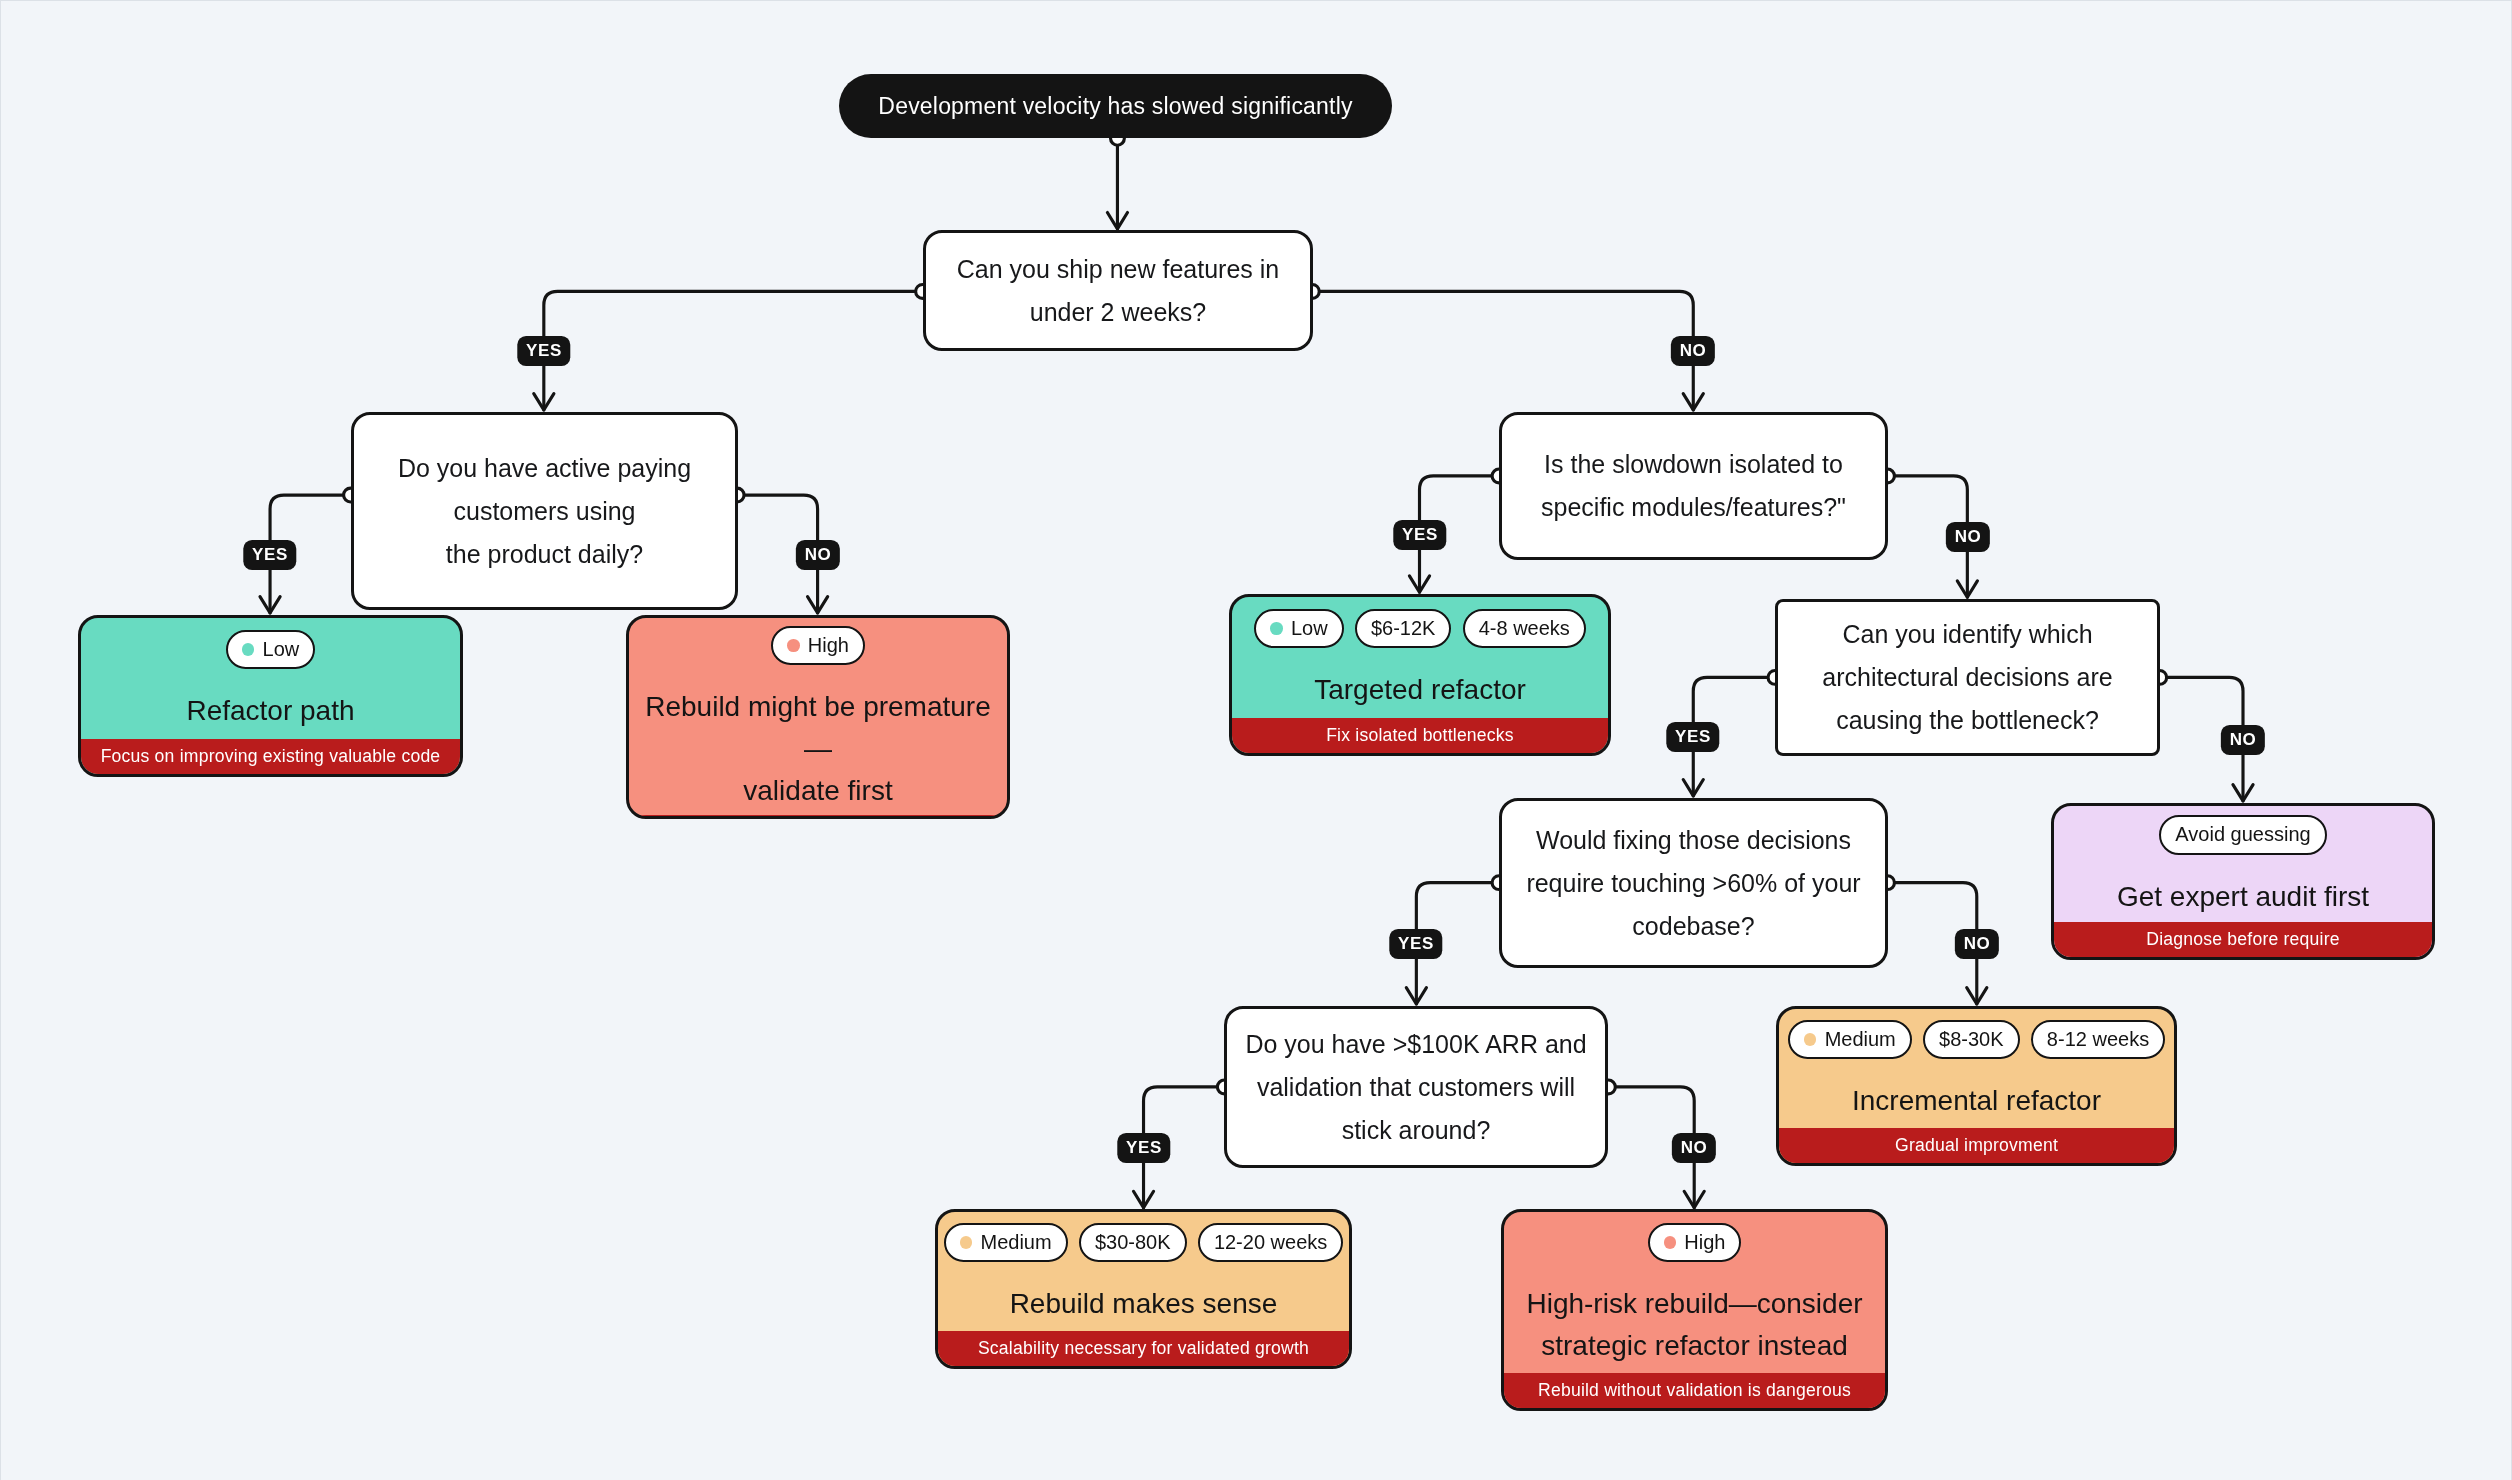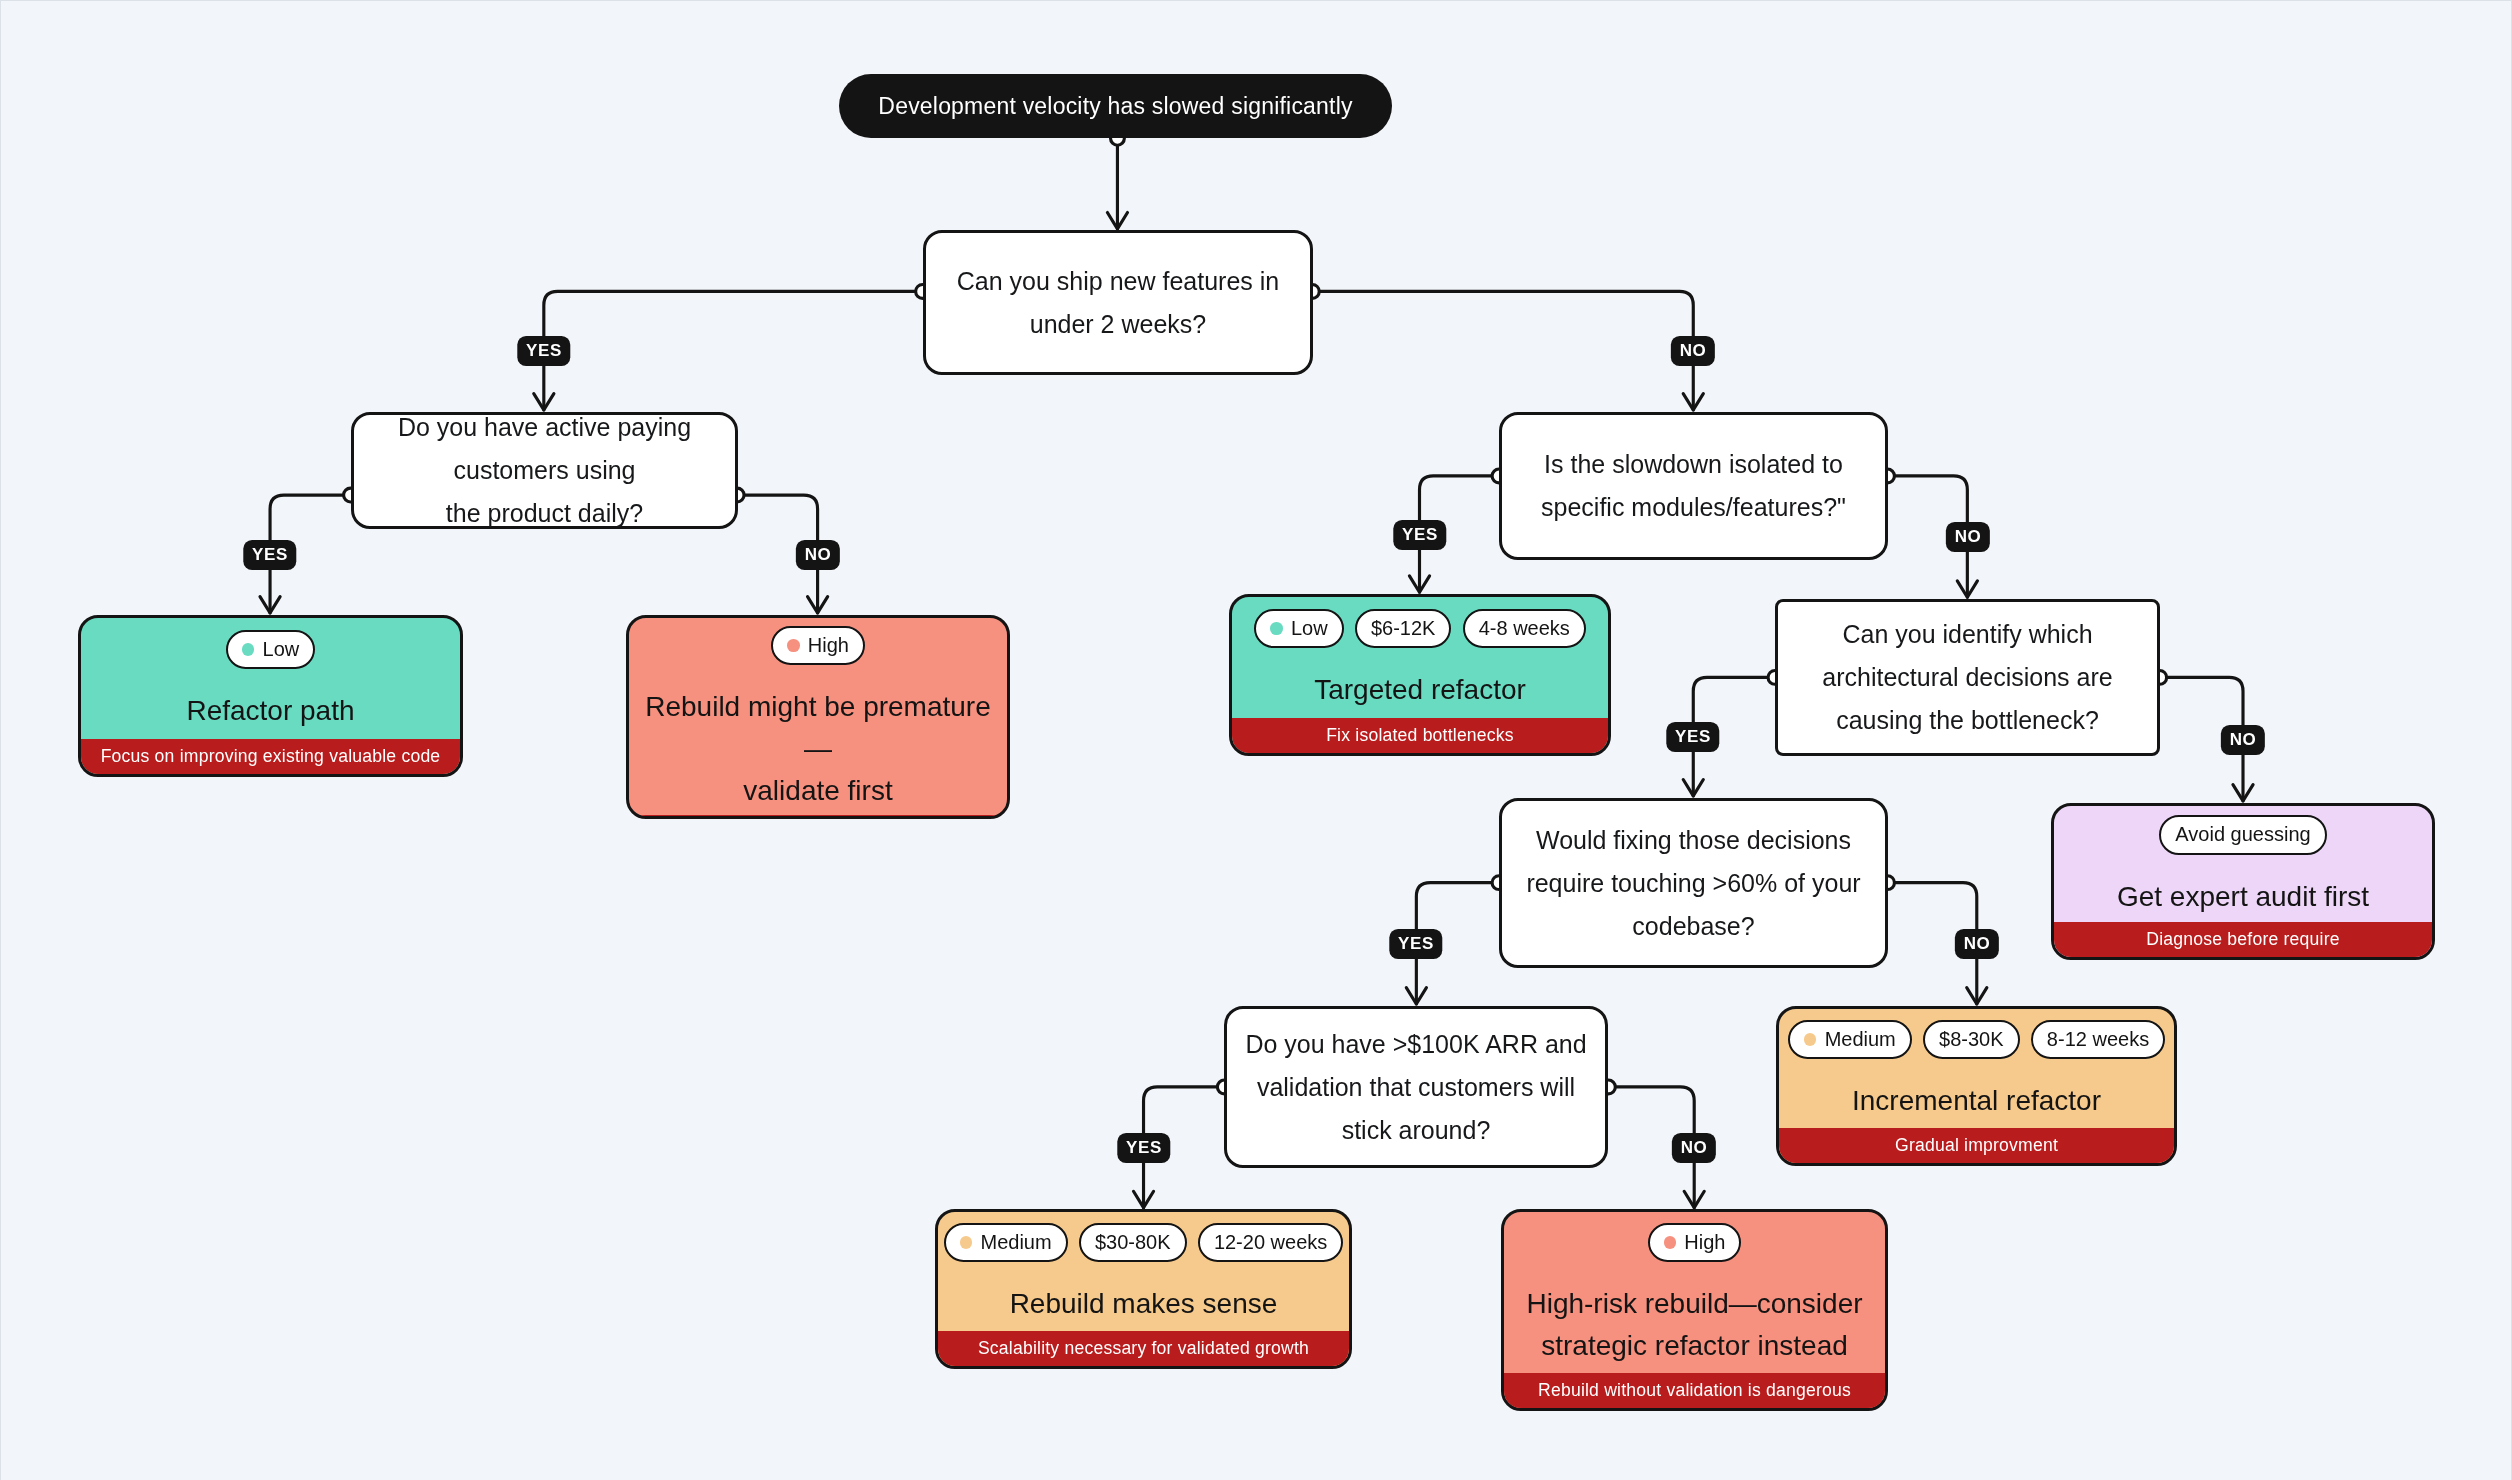--- a/index.html
+++ b/index.html
@@ -89,25 +89,25 @@
       <circle cx="2383" cy="1402" r="11" class="edge-dot"></circle>
       <circle cx="3001" cy="1402" r="11" class="edge-dot"></circle>
       <circle cx="1946" cy="1727" r="11" class="edge-dot"></circle>
       <circle cx="2557" cy="1727" r="11" class="edge-dot"></circle>
     </svg>
 
   <div class="node pill-node" style="left: 838px; top: 73px; width: 553px; height: 64px;">
     <span>Development velocity has slowed significantly</span>
   </div>
 
-  <div class="node q-node" style="left: 922px; top: 229px; width: 390px; height: 145px;">
+  <div class="node q-node" style="left: 922px; top: 229px; width: 390px; height: 121px;">
     <span>Can you ship new features in
 under 2 weeks?</span>
   </div>
-  <div class="node q-node" style="left: 350px; top: 411px; width: 387px; height: 117px;">
+  <div class="node q-node" style="left: 350px; top: 411px; width: 387px; height: 198px;">
     <span>Do you have active paying
 customers using
 the product daily?</span>
   </div>
   <div class="node q-node" style="left: 1498px; top: 411px; width: 389px; height: 148px;">
     <span>Is the slowdown isolated to
 specific modules/features?"</span>
   </div>
   <div class="node q-node" style="left: 1774px; top: 598px; width: 385px; height: 157px; border-radius: 8px;">
     <span>Can you identify which

